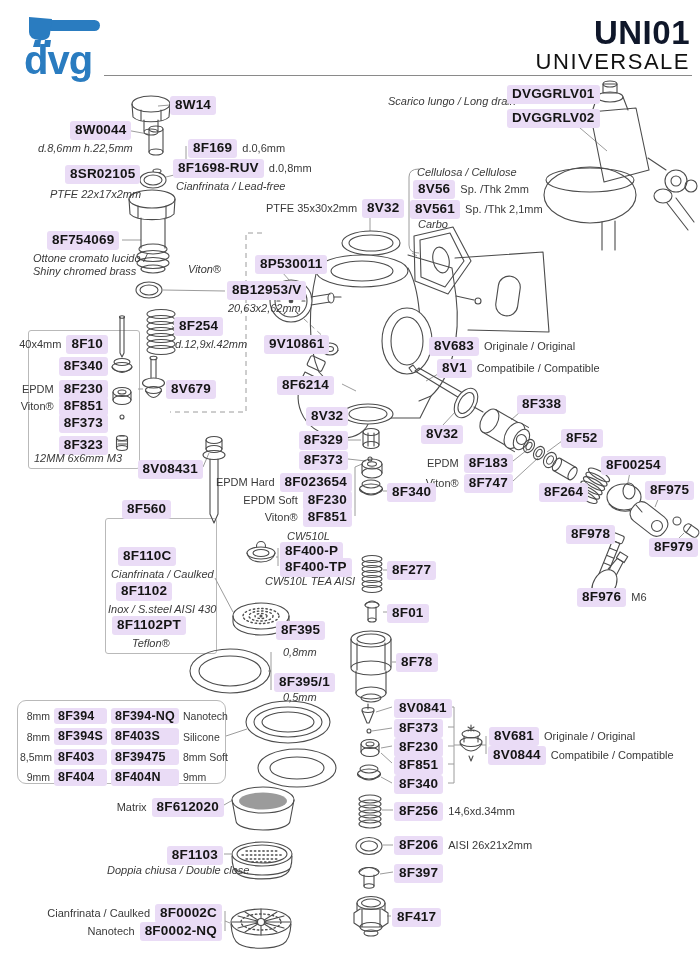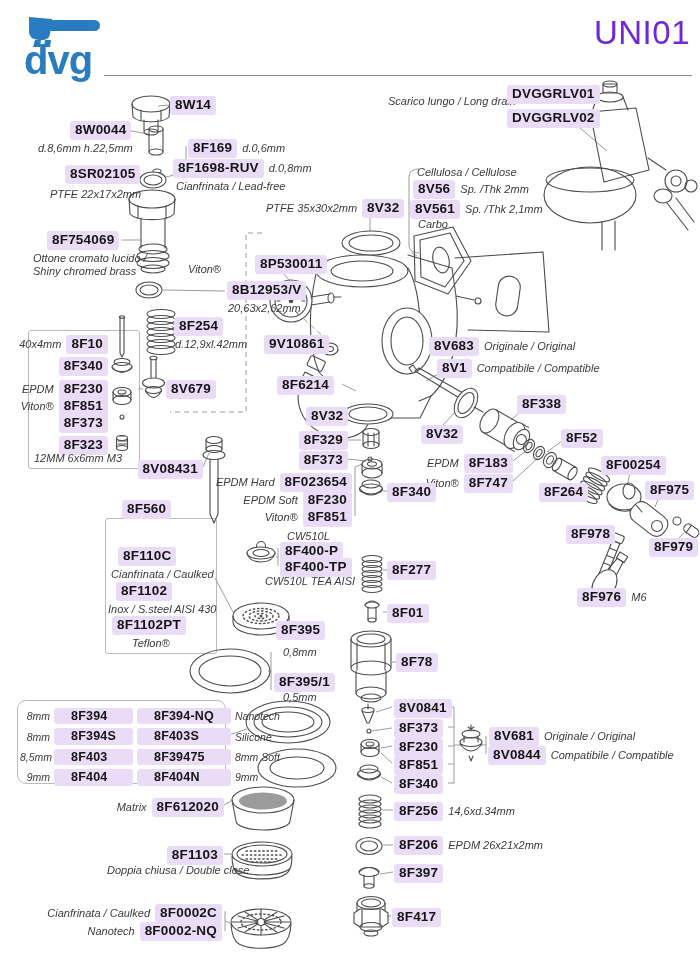--- a/index.html
+++ b/index.html
@@ -4,47 +4,48 @@
 <style>
   html,body{margin:0;padding:0}
   body{width:700px;height:965px;position:relative;font-family:"Liberation Sans",sans-serif;background:#fff;overflow:hidden}
   #art{position:absolute;left:0;top:0;z-index:1}
   .ln{fill:none;stroke:#4c4c4c;stroke-width:1.1;stroke-linecap:round;stroke-linejoin:round}
   .cn{fill:none;stroke:#9c9c9c;stroke-width:1}
   .dash{fill:none;stroke:#9c9c9c;stroke-width:1;stroke-dasharray:5 4}
   .dots{fill:none;stroke:#4c4c4c;stroke-width:1.4;stroke-dasharray:1.4 2.8}
   .row{position:absolute;z-index:2;display:flex;align-items:center;gap:5px;white-space:nowrap}
   .chip{background:#EADCF6;border-radius:3px;padding:1px 5px 2px;font-weight:bold;font-size:13.5px;color:#151515;letter-spacing:.2px;line-height:1.15}
-  .chip.sm{font-size:12.5px;padding:1px 17px}
-  .note{font-style:italic;font-size:11px;color:#3a3a3a}
+  .chip.sm{font-size:12.5px;padding:1px 4px}
+  .note{font-size:11px;color:#3a3a3a}
   .nb{position:absolute;z-index:2;font-style:italic;font-size:11px;color:#3a3a3a;white-space:nowrap}
   .box{position:absolute;z-index:0;border:1px solid #b9b9b9;border-radius:3px;background:transparent}
   #gbox{border-radius:9px;z-index:2;background:#fff}
   .gtable{display:grid;grid-template-columns:30px max-content max-content max-content;column-gap:4px;row-gap:4px;align-items:center;padding:7px 3px 0 2px}
   .gtable .note{font-size:10.5px}
   .gsize{text-align:right}
   #brand{position:absolute;top:16px;right:10px;text-align:right;z-index:2}
-  #model{font-size:33px;font-weight:400;letter-spacing:.5px;color:#6d28d9;line-height:1}
+  #model{font-size:33px;font-weight:700;letter-spacing:.5px;color:#0f172a;line-height:1}
   #series{font-size:22px;font-weight:400;letter-spacing:1.5px;color:#111;line-height:1.2}
   #rule{position:absolute;left:104px;right:8px;top:75px;border-top:1.5px solid #8a8a8a;z-index:0}
   #logo{position:absolute;left:16px;top:12px;z-index:2}
 </style>
 </head>
 <body>
 
 <svg id="logo" width="92" height="70" viewBox="0 0 92 70">
   <g fill="#2A7CC0">
     <rect x="30" y="8" width="54" height="11" rx="5.5"></rect>
     <path d="M13,5 L36,7 L34,22 Q33,29 23,28 Q13,27 13,20 Z"></path>
     <path d="M19,28 l-2,7 h7 l1,-7 z M29,28 l-1,7 h6 l1,-7 z"></path>
   </g>
   <text x="8" y="62" font-size="40" font-weight="bold" letter-spacing="-1" fill="#2A7CC0">dvg</text>
 </svg>
 <div id="brand">
   <div id="model">UNI01</div>
+  <div id="series">UNIVERSALE</div>
 </div>
 <div id="rule"></div>
 
 <div class="box" style="left:28px;top:330px;width:110px;height:137px"></div>
 <div class="box" style="left:105px;top:518px;width:110px;height:134px"></div>
 
 <svg id="art" width="700" height="965" viewBox="0 0 700 965">
   <g class="cn">
     <path d="M170,105 L158,106 M126,130 L148,134 M186,146 V172 L166,177 M137,176 L143,178 M122,240 L141,240
              M225,291 L163,290 M172,326 L176,332 M573,122 L607,151 M282,272 L290,281 M318,344 L323,348
@@ -680,20 +681,20 @@
 <div class="row" style="left:488px;top:746px">
     <span class="chip">8V0844</span>
     <span class="note">Compatibile / Compatible</span>
   </div>
 <div class="row" style="left:394px;top:802px">
     <span class="chip">8F256</span>
     <span class="note">14,6xd.34mm</span>
   </div>
 <div class="row" style="left:394px;top:836px">
     <span class="chip">8F206</span>
-    <span class="note">EPDM 26x21x2mm</span>
+    <span class="note">AISI 26x21x2mm</span>
   </div>
 <div class="row" style="left:394px;top:864px">
     <span class="chip">8F397</span>
   </div>
 <div class="row" style="left:392px;top:908px">
     <span class="chip">8F417</span>
   </div>
 
 </body></html>

